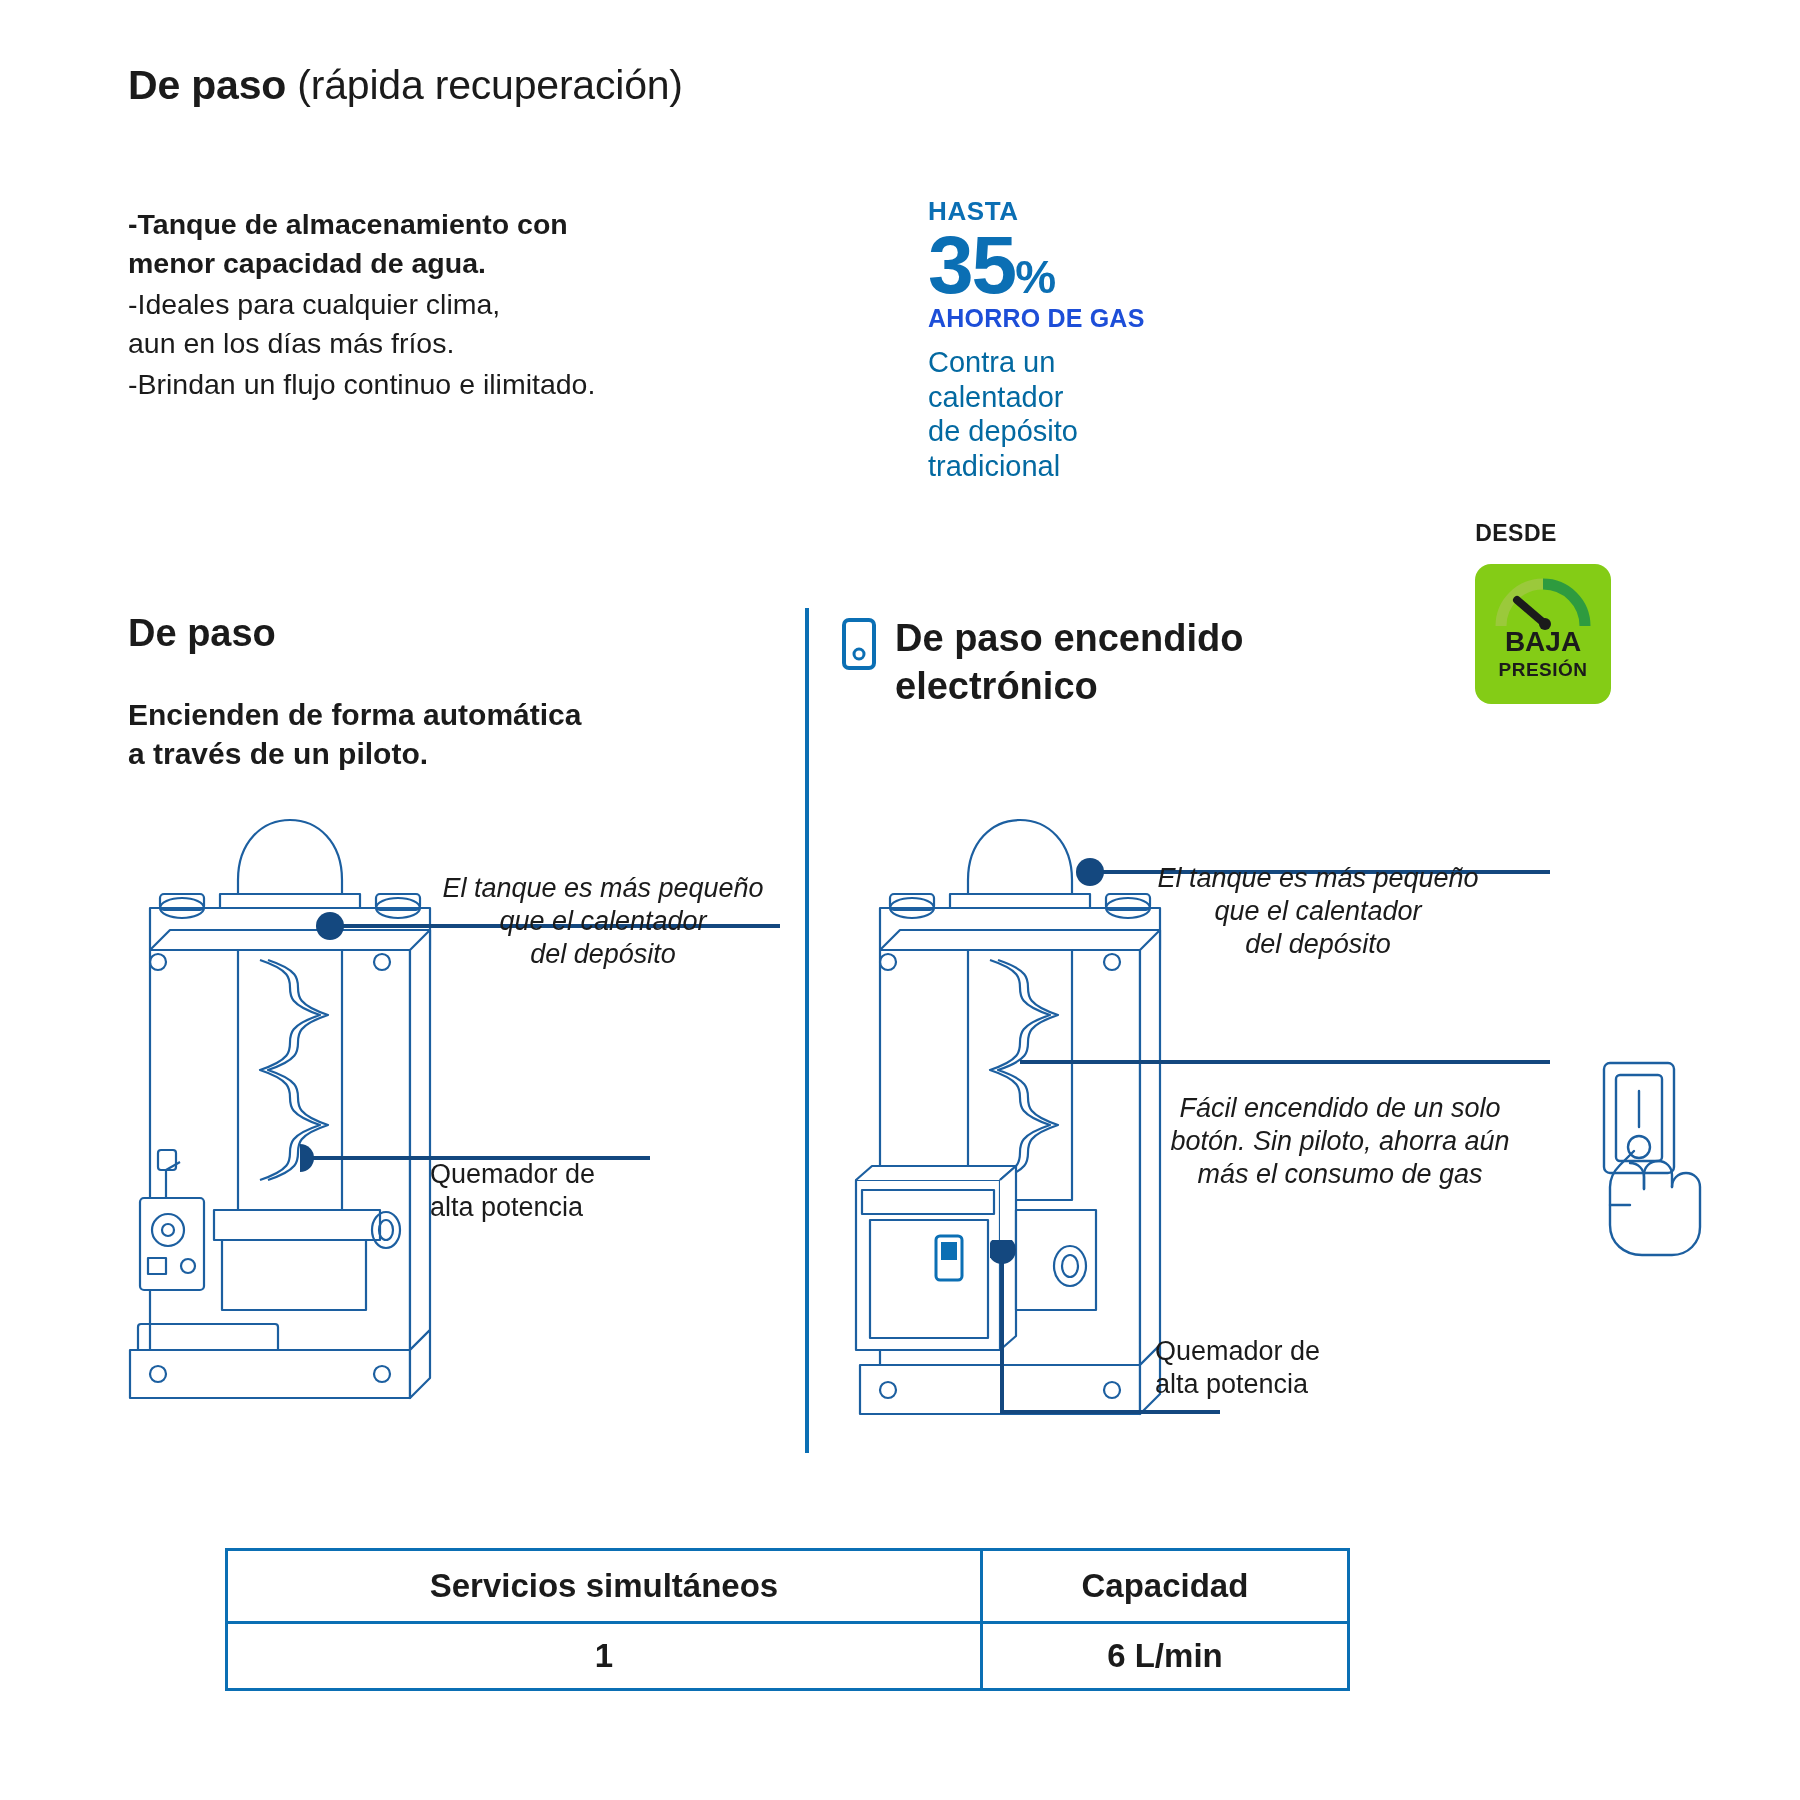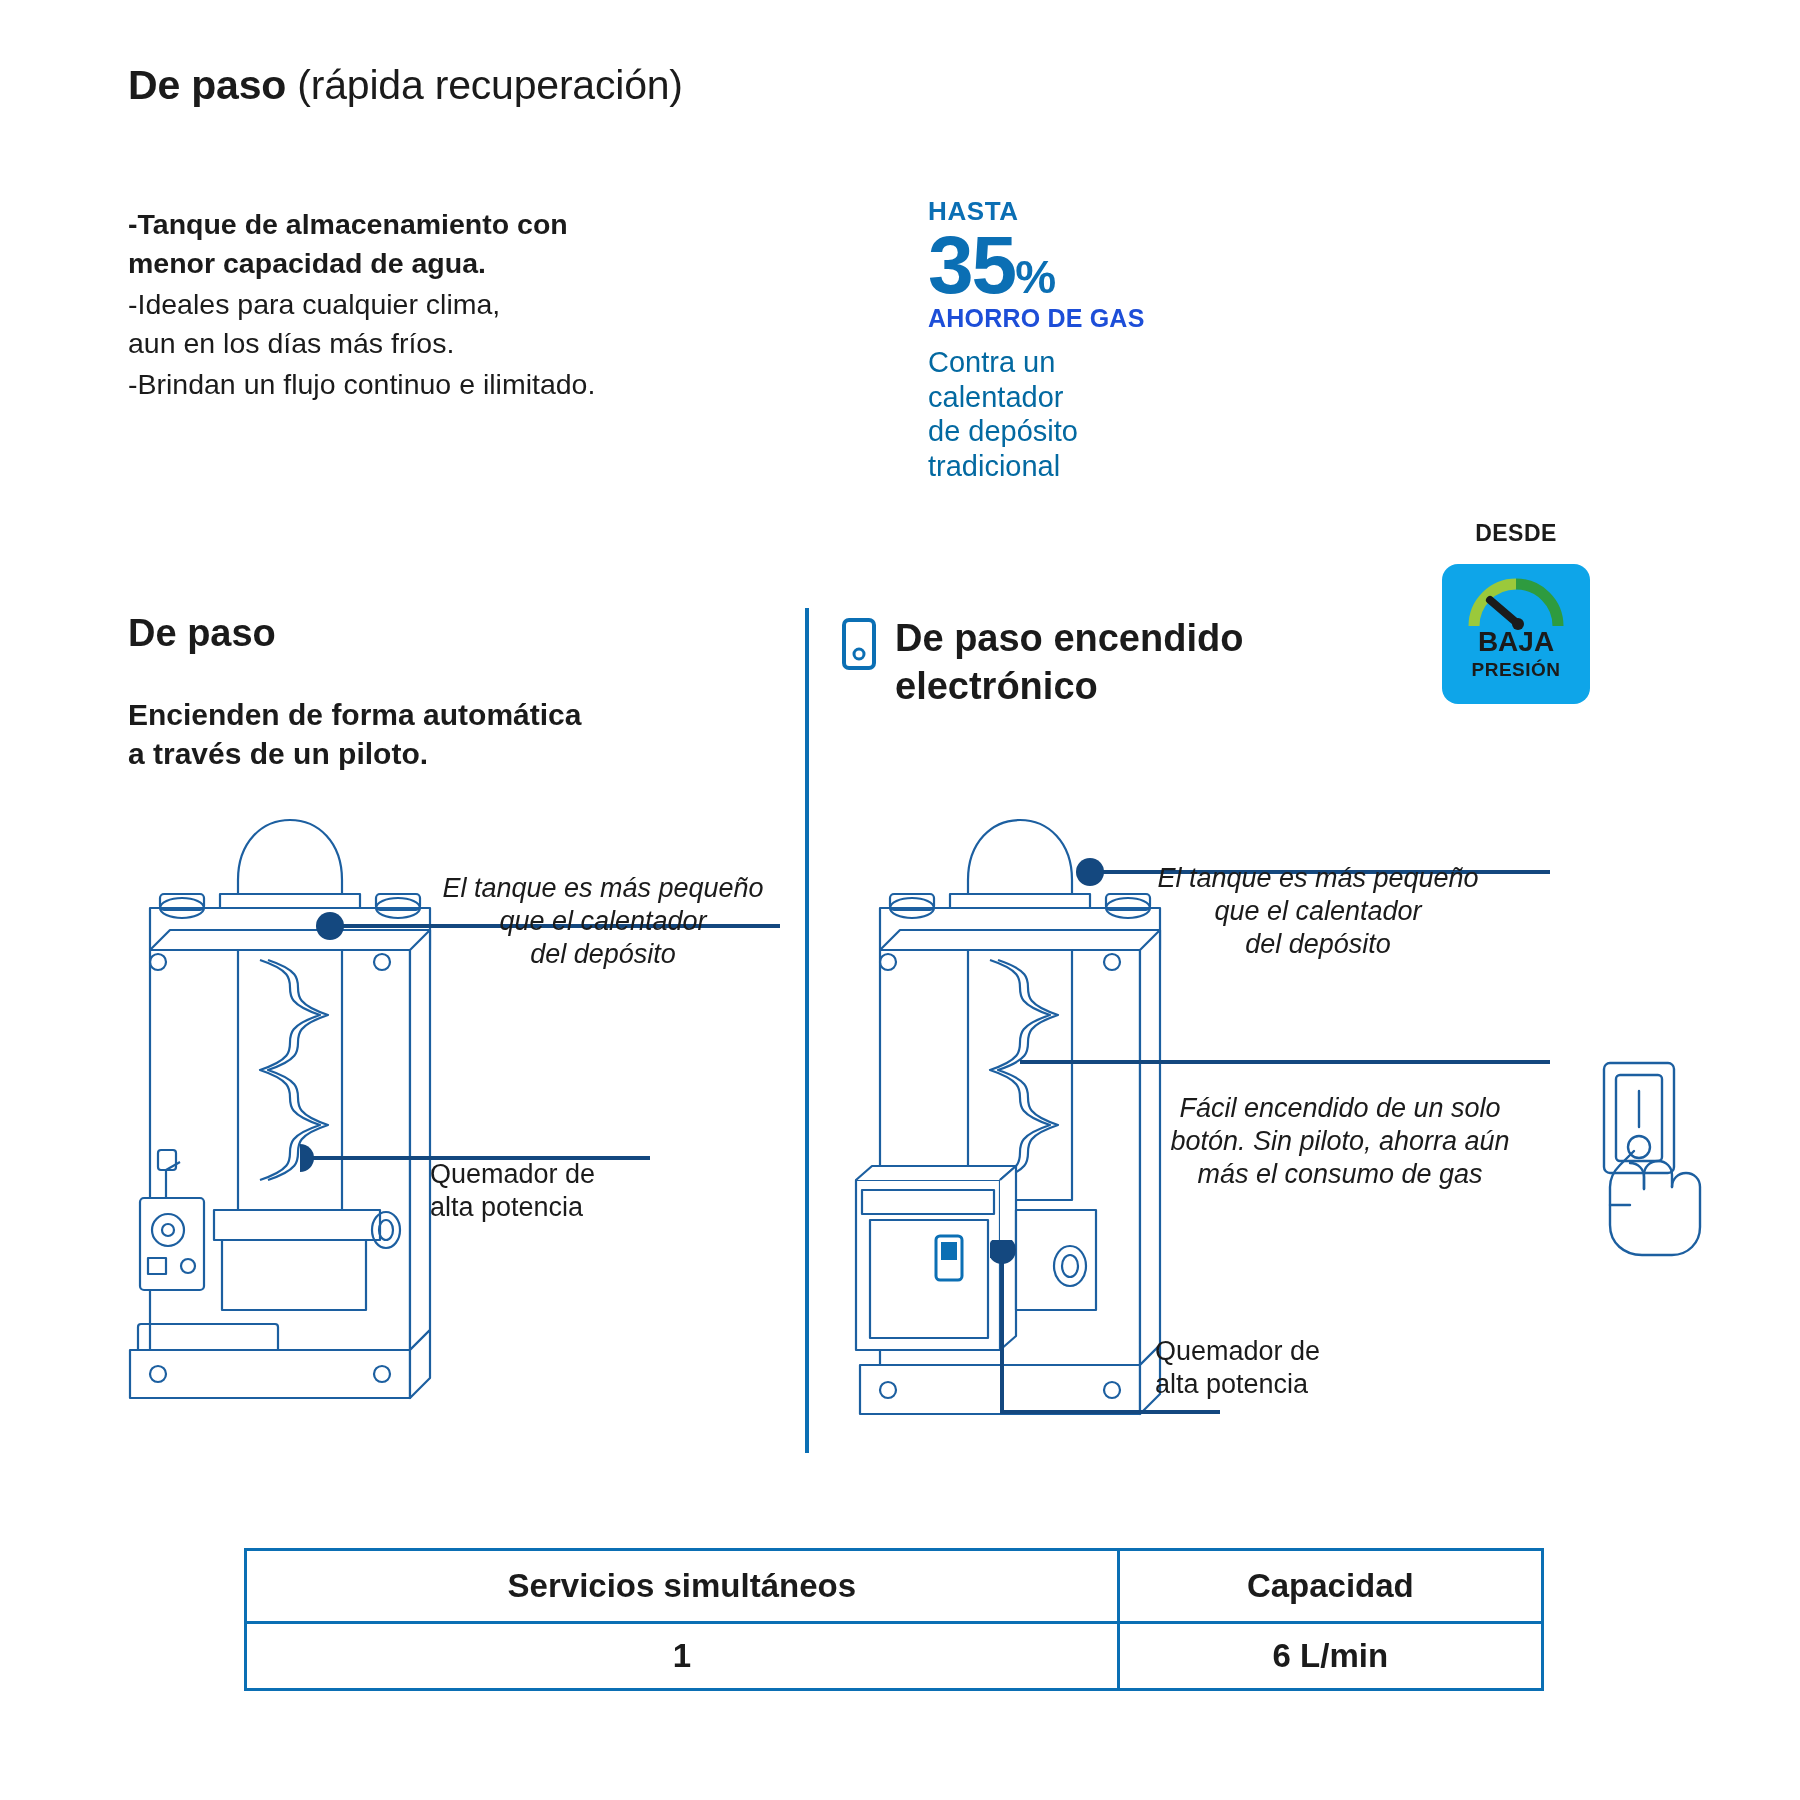--- a/index.html
+++ b/index.html
@@ -98,25 +98,26 @@
     width: 148px;
     text-align: center;
   }
   #lowpressure-desde {
     font-weight: bold;
     font-size: 23px;
     letter-spacing: 0.5px;
     margin-bottom: 17px;
   }
   #lowpressure-box {
-    width: 148px;
+    width: 136px;
     height: 140px;
-    background: #0ea5e9;
+    background: #84cc16;
     border-radius: 16px;
     position: relative;
+    margin-left: 33px;
   }
   #gauge-icon {
     position: absolute;
     left: 50%;
     top: 14px;
     transform: translateX(-50%);
   }
   #lowpressure-baja {
     position: absolute;
     left: 0; right: 0;
@@ -190,23 +191,23 @@
 
   #callout-l1 { left: 418px; top: 872px; width: 370px; }
   #callout-l2 { left: 430px; top: 1158px; width: 260px; }
   #callout-r1 { left: 1118px; top: 862px; width: 400px; }
   #callout-r2 { left: 1130px; top: 1092px; width: 420px; }
   #callout-r3 { left: 1155px; top: 1335px; width: 260px; }
 
   
   #spec-table {
     position: absolute;
-    left: 244px;
+    left: 225px;
     top: 1548px;
-    width: 1300px;
+    width: 1125px;
     border-collapse: collapse;
   }
   #spec-table td {
     border: 3px solid #0b6fb4;
     text-align: center;
     font-weight: bold;
     color: #1b1b1b;
   }
   #spec-table .head td {
     font-size: 33px;

